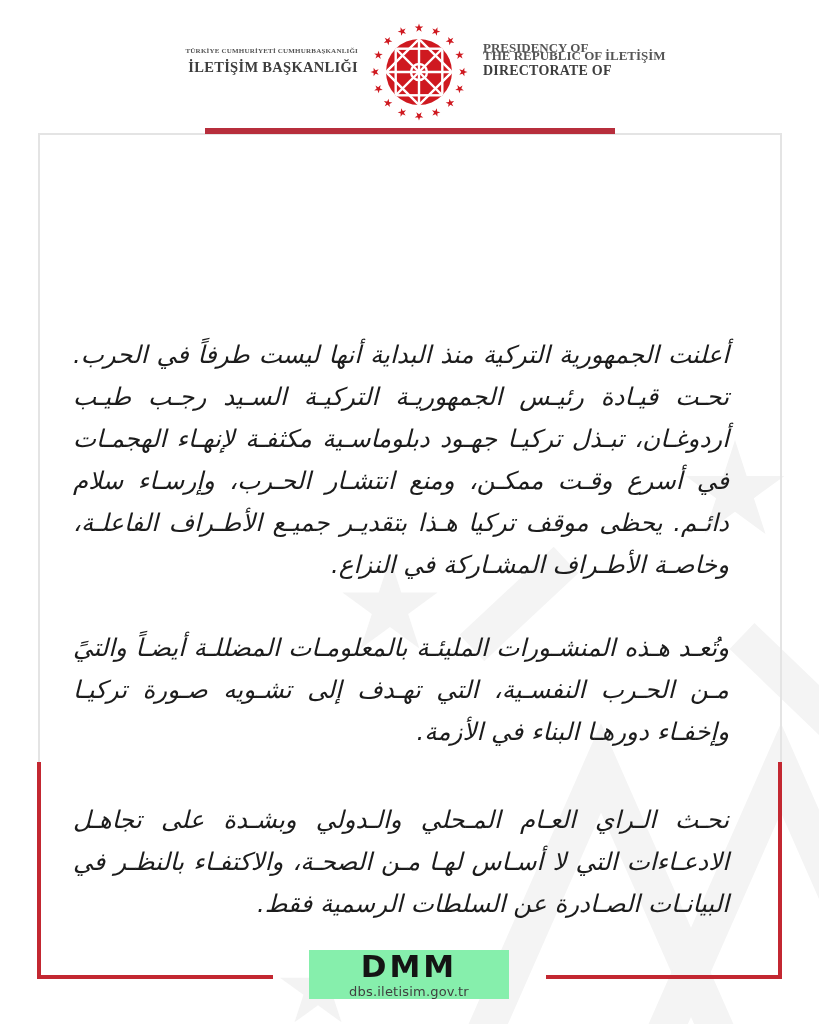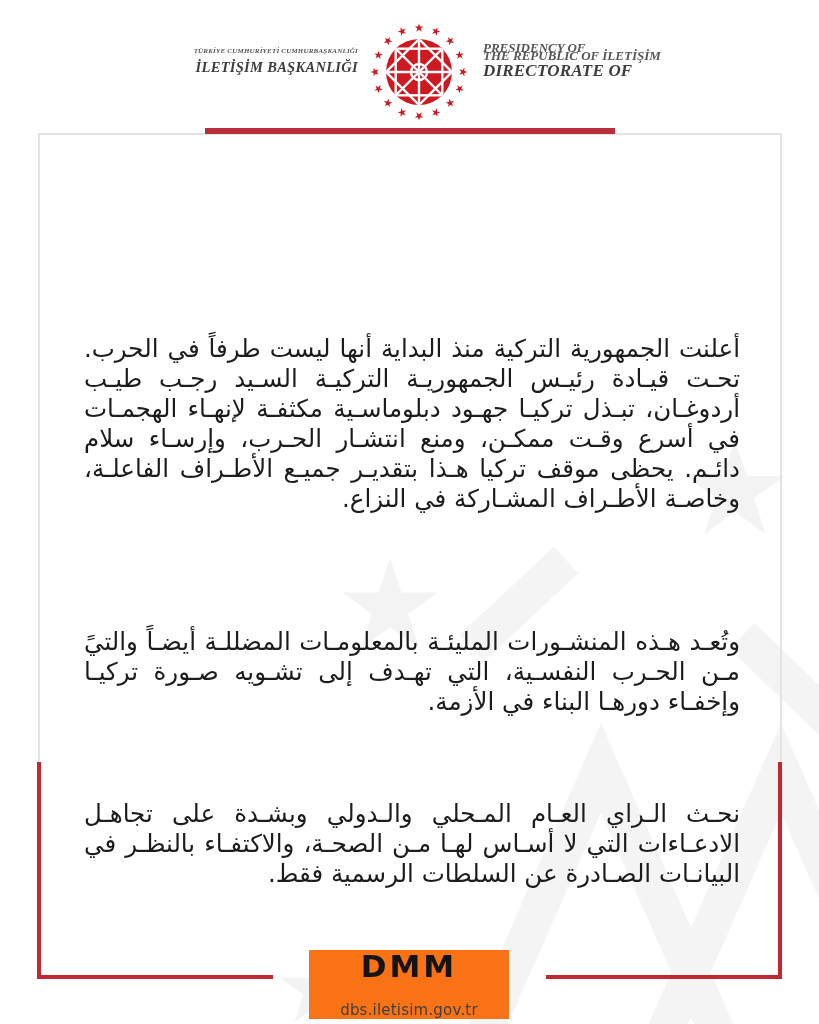--- a/index.html
+++ b/index.html
@@ -5,34 +5,34 @@
   * { margin:0; padding:0; box-sizing:border-box; }
   html,body { background:#fff; }
   .page {
     position:relative; width:819px; height:1024px; margin:0 auto;
     background:#ffffff; overflow:hidden;
     font-family:"DejaVu Sans", sans-serif;
   }
   
   .watermark { position:absolute; inset:0; z-index:0; pointer-events:none; }
   
-  .header { position:absolute; top:0; left:0; width:811px; height:130px; z-index:2;font-style:italic; }
+  .header { position:absolute; top:0; left:0; width:811px; height:130px; z-index:2; }
   .h-left {
     position:absolute; left:150px; top:47px; width:208px; text-align:right;
     font-family:"Liberation Serif", serif; color:#3a3a3a;
   }
   .h-left .small { font-size:7px; font-weight:bold; letter-spacing:.2px; color:#555; }
   .h-left .large { font-size:14.5px; font-weight:bold; letter-spacing:.3px; margin-top:4px; color:#3d3d3d; }
   .emblem { position:absolute; left:369px; top:22px; width:100px; height:100px; }
   .h-right {
     position:absolute; left:483px; top:44px; width:220px; text-align:left;
     font-family:"Liberation Serif", serif; color:#3a3a3a;
   }
   .h-right .small { font-size:13px; font-weight:bold; line-height:8px; color:#555; }
-  .h-right .large { font-size:17px; font-weight:bold; line-height:16.5px; letter-spacing:.2px; margin-top:3px; color:#3d3d3d; }
+  .h-right .large { font-size:14px; font-weight:bold; line-height:16.5px; letter-spacing:.2px; margin-top:3px; color:#3d3d3d; }
   
   .frame-el { position:absolute; z-index:1; }
   .grey-top    { left:38px;  top:133px; width:744px; height:2px; background:#e4e4e4; }
   .grey-left   { left:38px;  top:133px; width:2px;  height:629px; background:#e4e4e4; }
   .grey-right  { left:780px; top:133px; width:2px;  height:629px; background:#e4e4e4; }
   .red-topbar  { left:205px; top:128px; width:410px; height:6px; background:#b72e3c; }
   .red-left    { left:37px;  top:762px; width:4px;  height:217px; background:#c32731; }
   .red-right   { left:778px; top:762px; width:4px;  height:217px; background:#c32731; }
   .red-bottom-l{ left:37px;  top:975px; width:236px; height:4px; background:#c32731; }
   .red-bottom-r{ left:546px; top:975px; width:236px; height:4px; background:#c32731; }
@@ -41,34 +41,34 @@
     position:absolute; left:72px; top:163px; width:670px; z-index:2;
     direction:rtl; text-align:justify; text-align-last:right;
     font-size:24px; font-weight:700; line-height:38px; color:#ffffff;
   }
   .banner span {
     background:#e5242b; padding:6px 13px;
     -webkit-box-decoration-break:clone; box-decoration-break:clone;
   }
   
   .para {
-    position:absolute; left:84px; width:656px; z-index:2;
+    position:absolute; left:73px; width:656px; z-index:2;
     direction:rtl; text-align:justify; text-align-last:right;
-    font-size:24.5px; line-height:30px; color:#1c1c1c;
+    font-size:24.5px; line-height:42px; color:#1c1c1c;font-style:italic;
   }
   .para-1 { top:334px; }
   .para-2 { top:627px; }
   .para-3 { top:799px; }
   
-  .footer { position:absolute; left:309px; top:950px; width:200px; text-align:center; z-index:3; background:#f97316; }
+  .footer { position:absolute; left:309px; top:950px; width:200px; text-align:center; z-index:3; background:#86efac; }
   .dmm {
     font-size:31px; font-weight:900; letter-spacing:3px; color:#141414;
     font-family:"DejaVu Sans", sans-serif; line-height:33px;
   }
-  .dmm-url { font-size:15px; color:#3f3f3f; letter-spacing:.2px; margin-top:18px; }
+  .dmm-url { font-size:13px; color:#3f3f3f; letter-spacing:.2px; margin-top:1px; }
 </style>
 </head>
 <body>
 
 <div class="page">
 
   <svg class="watermark" viewBox="0 0 819 1024" xmlns="http://www.w3.org/2000/svg">
     <defs>
       <path id="wstar" d="M0,-1 L0.2245,-0.309 L0.951,-0.309 L0.363,0.118 L0.588,0.809 L0,0.382 L-0.588,0.809 L-0.363,0.118 L-0.951,-0.309 L-0.2245,-0.309 Z"></path>
     </defs>

